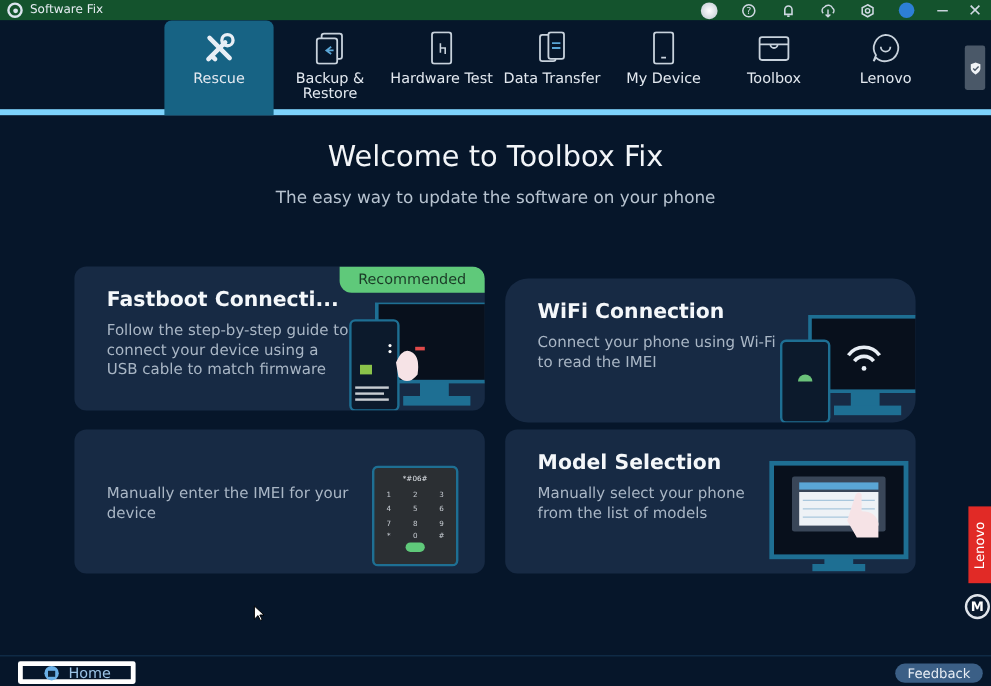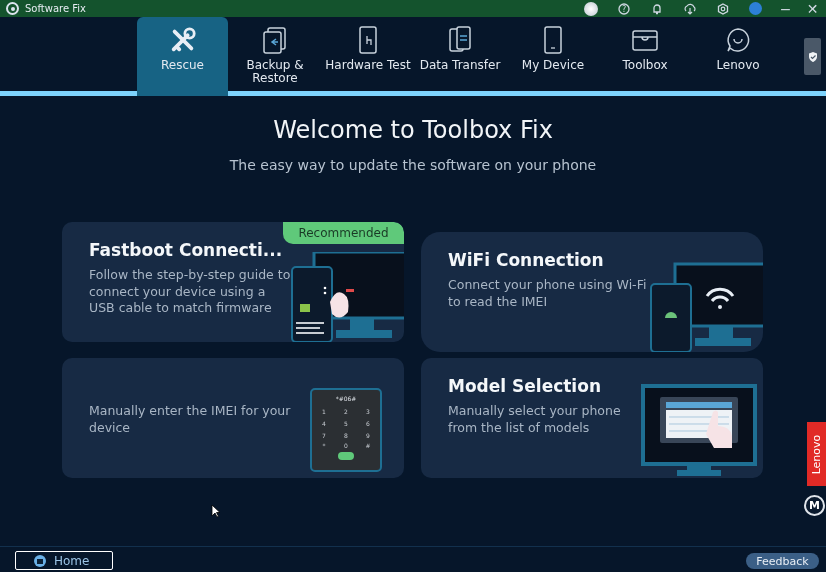--- a/index.html
+++ b/index.html
@@ -53,21 +53,21 @@
 
   .side-brand { position: absolute; right: 0; top: 422px; width: 19px; height: 64px; background: #e12a26;
     display: flex; align-items: center; justify-content: center; }
   .side-brand span { transform: rotate(-90deg); font-size: 11px; color: #fff; white-space: nowrap; }
   .moto-logo { position: absolute; right: 1px; top: 495px; width: 21px; height: 21px; border-radius: 50%;
     border: 2px solid #dfe4ea; background: #0a1a2e; color: #fff; font-size: 11px;
     display: flex; align-items: center; justify-content: center; font-weight: bold; }
 
   .footer-line { position: absolute; left: 0; top: 546px; width: 826px; height: 1px; background: #12304d; }
   .home-btn { position: absolute; left: 15px; top: 551px; width: 98px; height: 19px;
-    border: 1px solid #ffffff; border-radius: 2px; display: flex; align-items: center; padding-left: 18px;
+    border: 4px solid #ffffff; border-radius: 2px; display: flex; align-items: center; padding-left: 18px;
     color: #9cc4e6; font-size: 12px; }
   .home-ico { width: 12px; height: 12px; border-radius: 50%; background: #6ab0e6; margin-right: 8px; position: relative; }
   .home-ico::after { content: ""; position: absolute; left: 3px; top: 4px; width: 6px; height: 5px; background: #0b2238; }
   .feedback-btn { position: absolute; left: 746px; top: 553px; width: 73px; height: 16px;
     background: #3b5f86; border-radius: 9px; color: #e8eef5; font-size: 11px;
     display: flex; align-items: center; justify-content: center; }
   .cursor { position: absolute; left: 211px; top: 504px; }
 </style>
 </head>
 <body>

